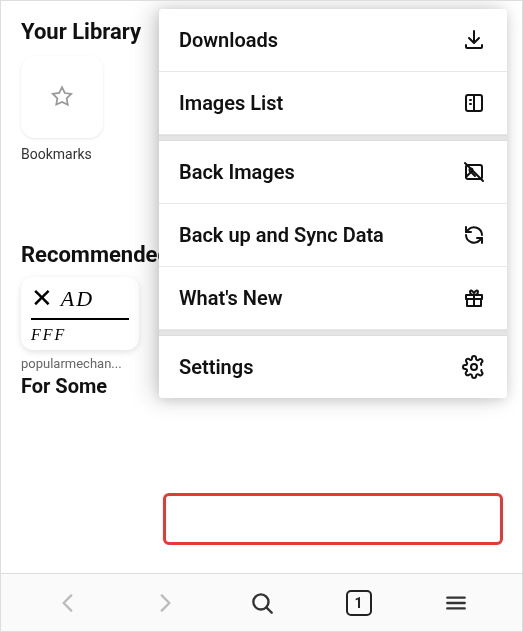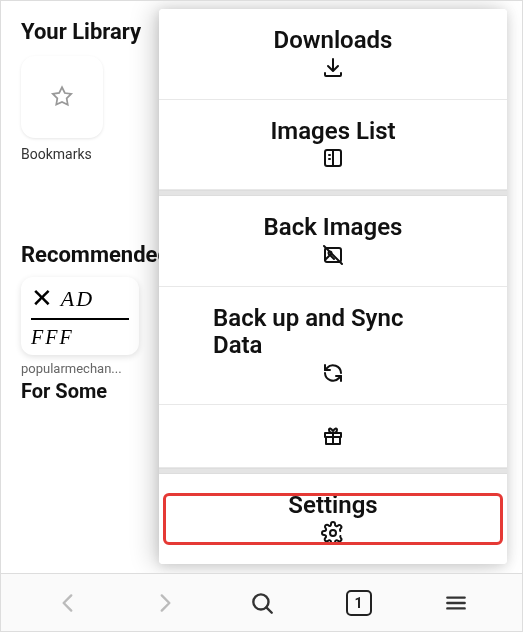--- a/index.html
+++ b/index.html
@@ -69,21 +69,21 @@
       align-items: center;
       gap: 6px;
     }
     .x-mark {
       font-weight: 400;
       font-style: normal;
       font-size: 26px;
       font-family: -apple-system, sans-serif;
     }
     .recomm-bot {
-      font-size: 20px;
+      font-size: 16px;
       font-style: italic;
       letter-spacing: 2px;
     }
     .recomm-src {
       font-size: 13px;
       color: #666;
       margin-bottom: 4px;
     }
     .recomm-title {
       font-size: 20px;
@@ -109,27 +109,26 @@
       border-radius: 4px;
       box-shadow: -6px 0 24px rgba(0,0,0,0.18), 0 2px 12px rgba(0,0,0,0.12);
       overflow: hidden;
     }
     .menu-item {
       display: flex;
       align-items: center;
       justify-content: space-between;
       padding: 18px 20px;
       border-bottom: 1px solid #e8e8e8;
-      font-size: 24px;
+      font-size: 20px;
       font-weight: 600;
       color: #111;
       background: #fff;
-      flex-direction: column;
-    }
-    .menu-item:last-child { border-bottom: none; justify-content: flex-end; }
+    }
+    .menu-item:last-child { border-bottom: none; }
     .menu-sep {
       height: 6px;
       background: #e4e4e4;
       border-top: 1px solid #ddd;
       border-bottom: 1px solid #ddd;
     }
     .menu-icon {
       flex-shrink: 0;
       width: 26px;
       height: 26px;
@@ -252,20 +251,21 @@
     <span class="menu-icon">
       <svg viewBox="0 0 24 24" width="24" height="24" fill="none" stroke="#111" stroke-width="2" stroke-linecap="round" stroke-linejoin="round">
         <path d="M20 12a8 8 0 00-14-5L4 9"></path>
           <path d="M4 4v5h5"></path>
         <path d="M4 12a8 8 0 0014 5l2-2"></path>
           <path d="M20 20v-5h-5"></path>
       </svg>
     </span>
   </div>
   <div class="menu-item">
+    <span class="menu-label">What's New</span>
     <span class="menu-icon">
       <svg viewBox="0 0 24 24" width="24" height="24" fill="none" stroke="#111" stroke-width="2" stroke-linecap="round" stroke-linejoin="round">
         <rect x="4" y="9" width="16" height="4"></rect>
           <rect x="5" y="13" width="14" height="7"></rect>
           <path d="M12 9v11"></path>
         <path d="M12 9c-3 0-4-2-4-3.5S10 4 12 7c2-3 4-3 4-1.5S15 9 12 9z"></path>
       </svg>
     </span>
   </div>
   <div class="menu-sep"></div>

